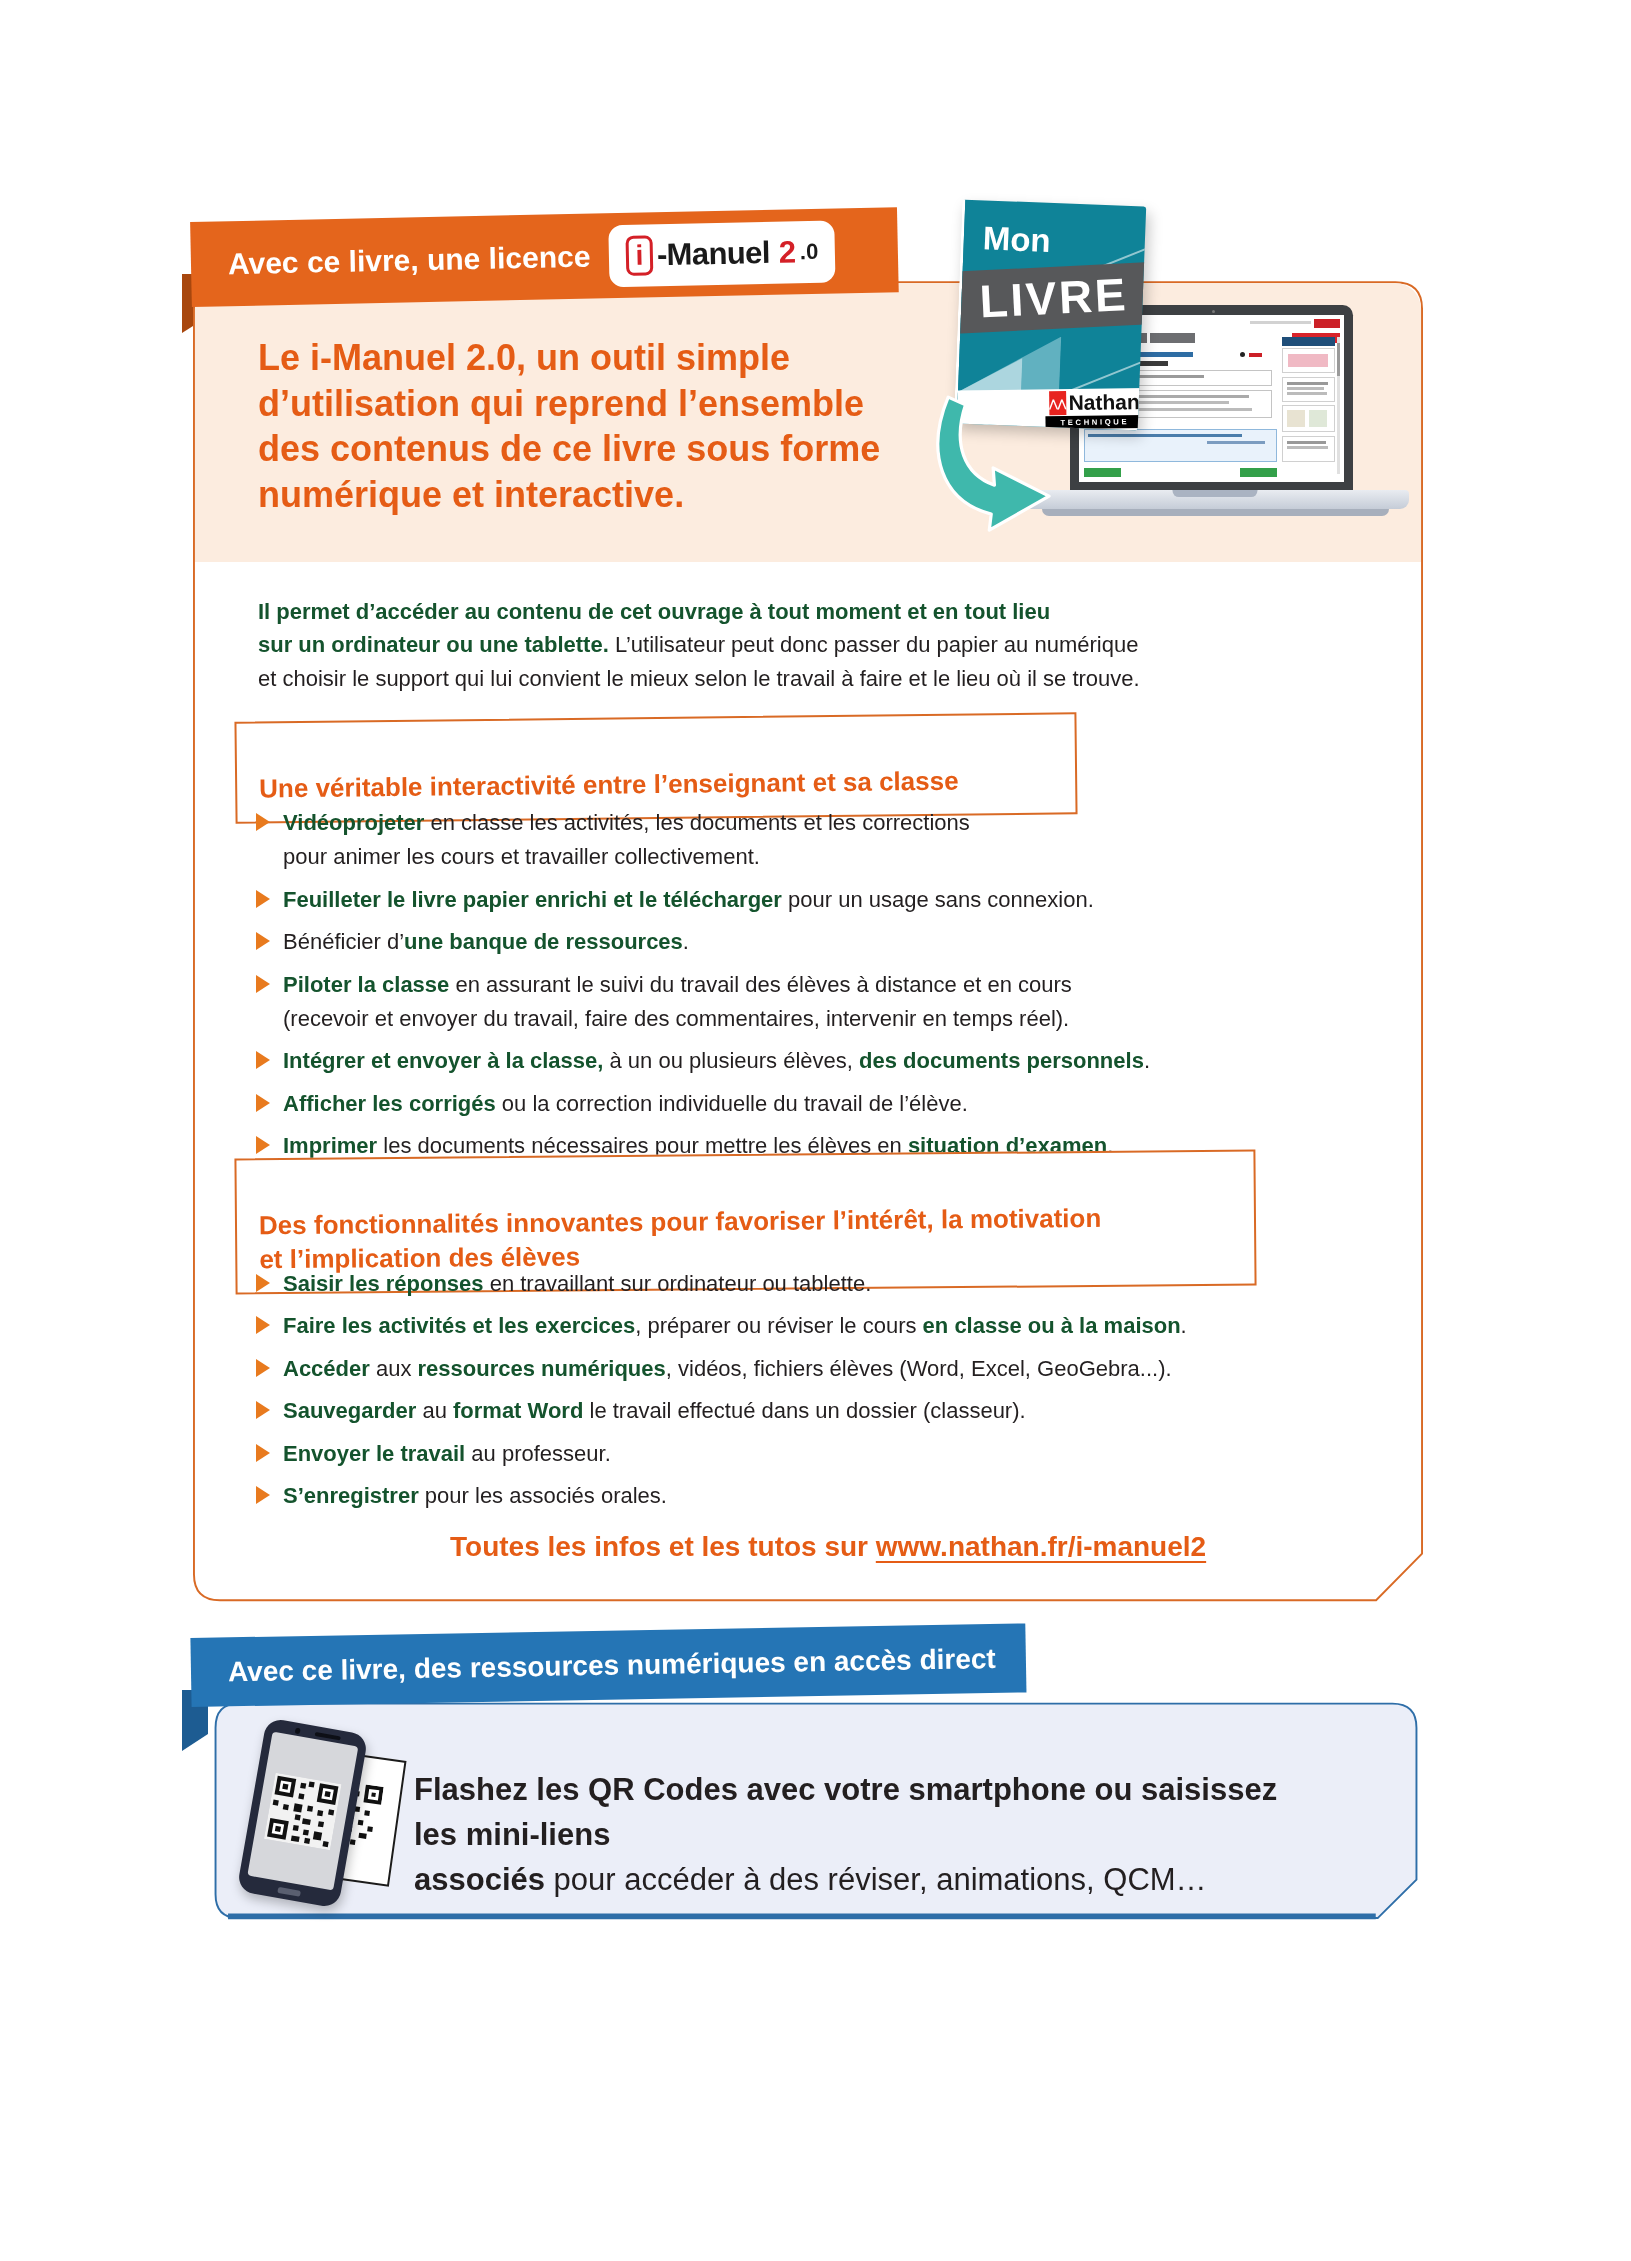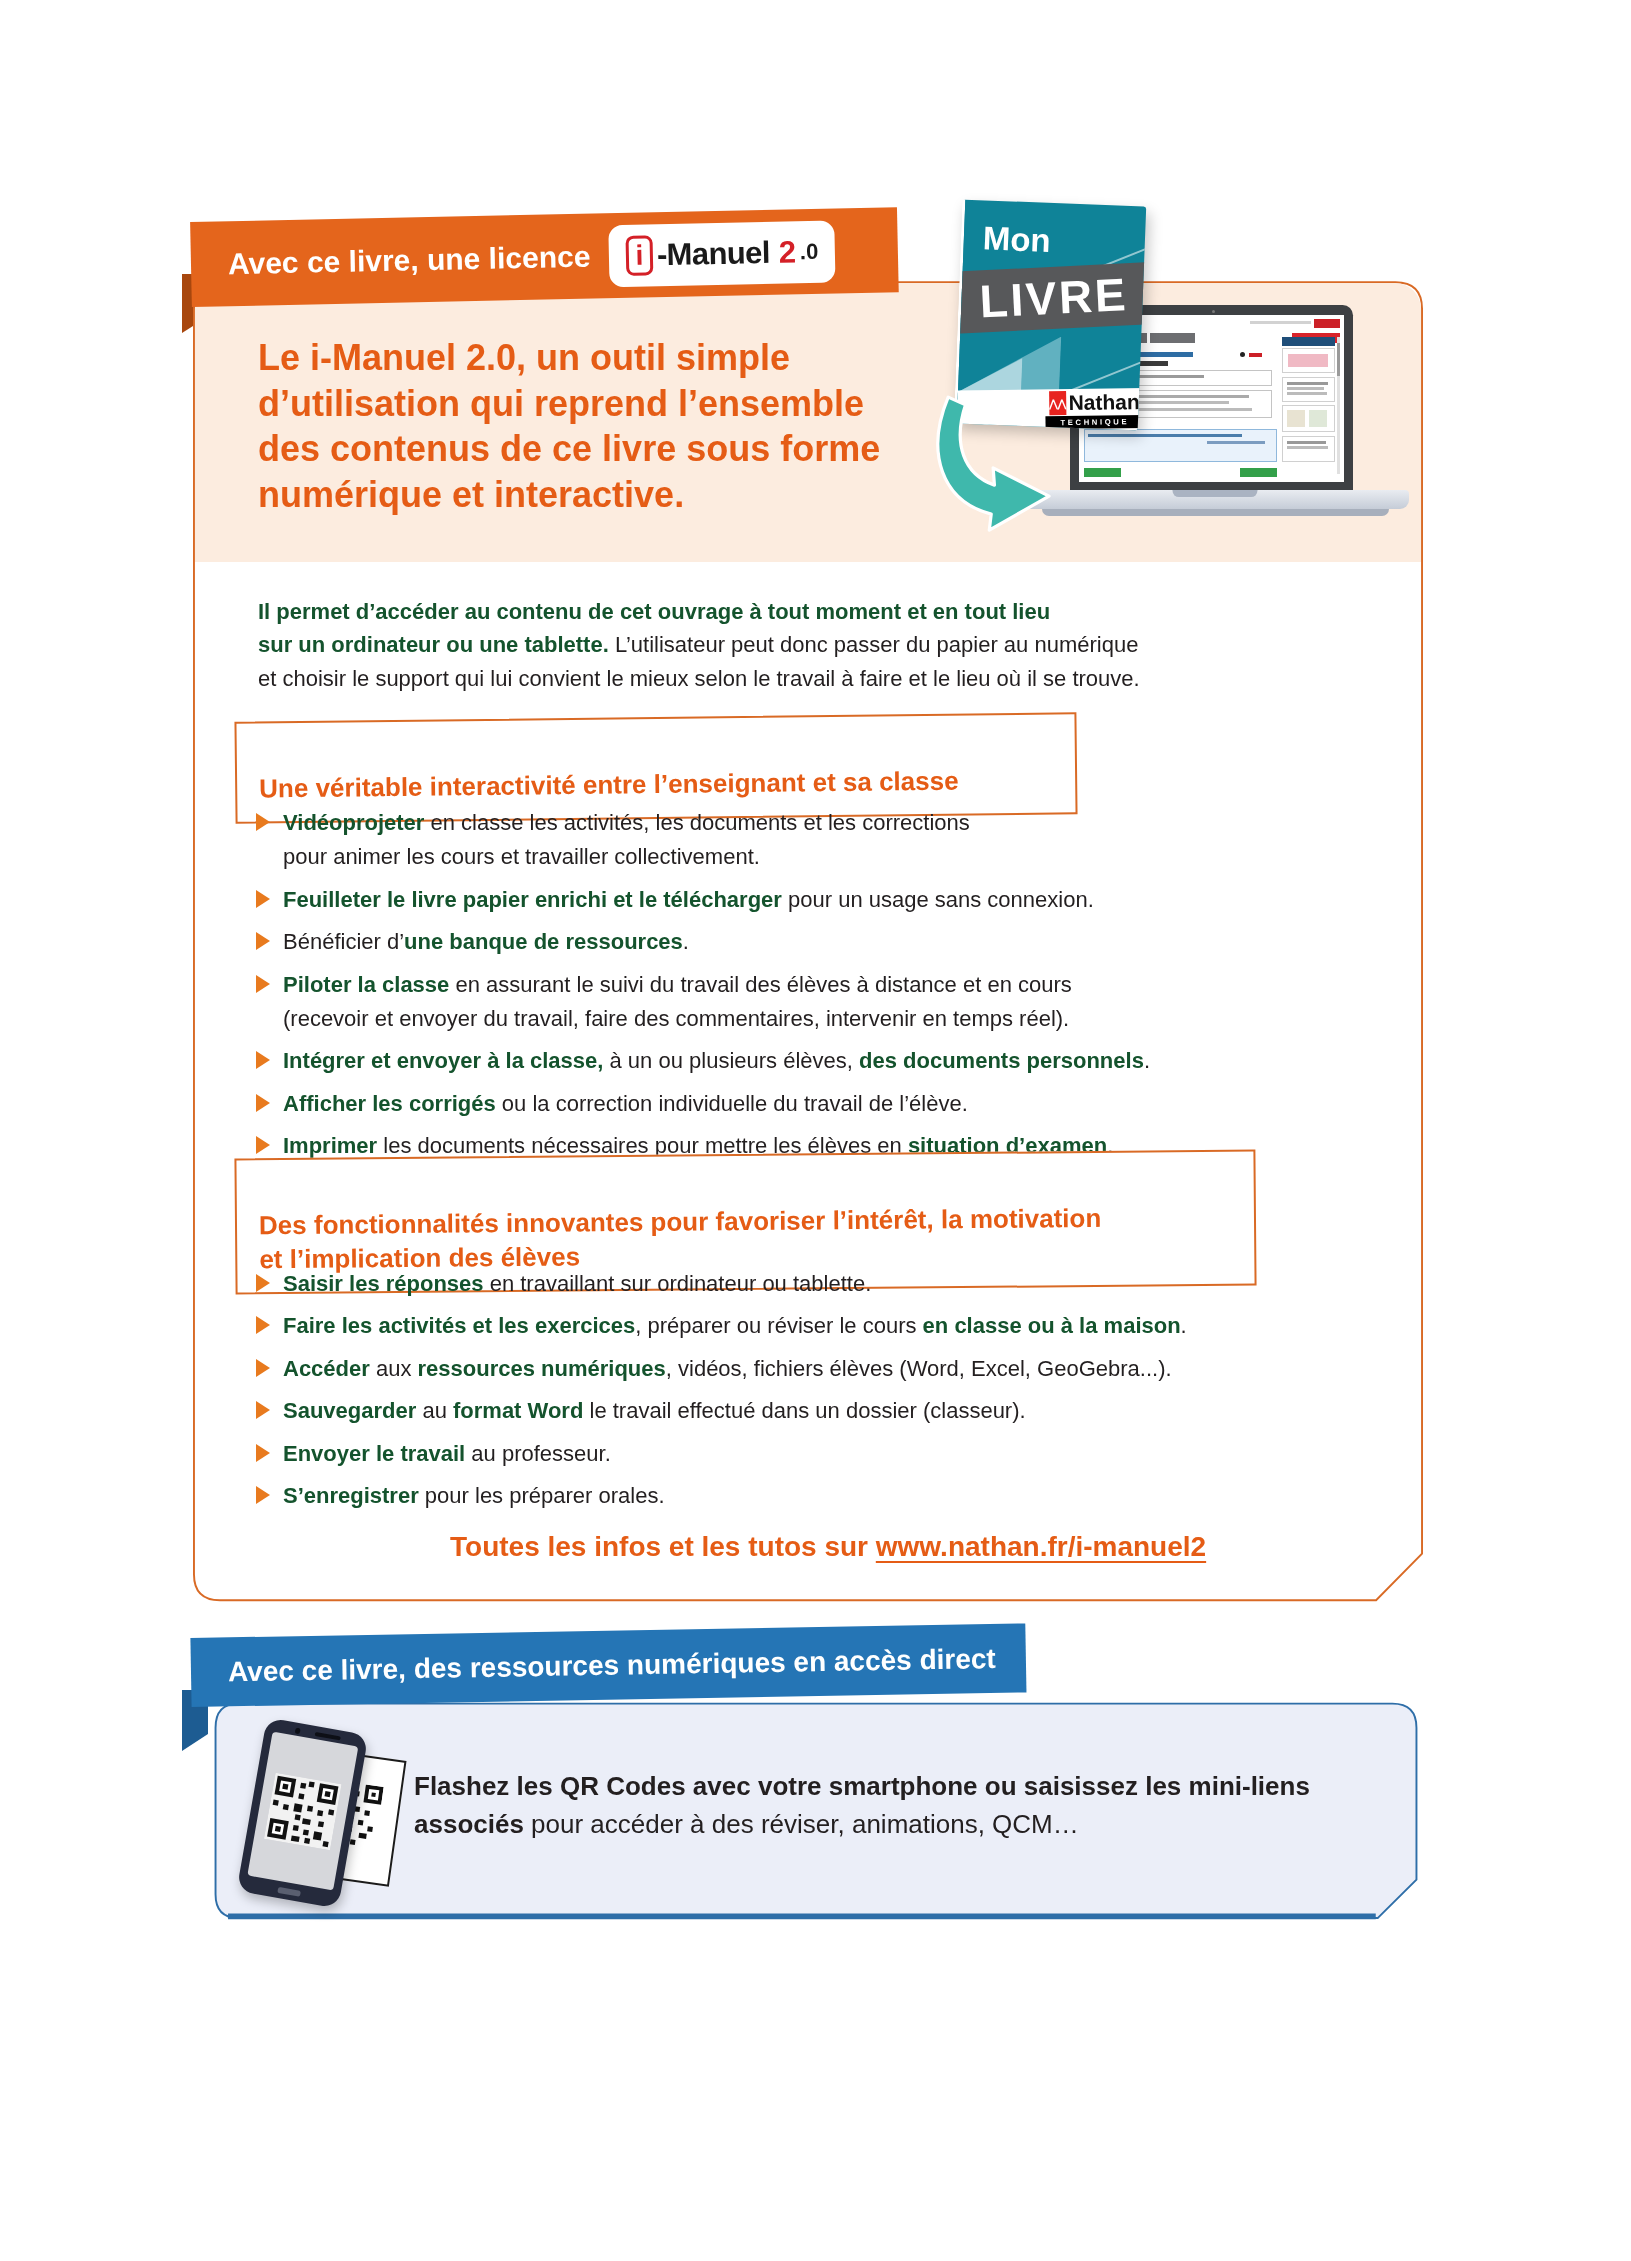--- a/index.html
+++ b/index.html
@@ -108,21 +108,21 @@
     border:2.6px solid #1b1b1b;transform:rotate(8deg);overflow:hidden;box-sizing:border-box;}
   .qr-card svg{position:absolute;left:-22px;top:27px;}
   .phone{position:absolute;left:0;top:0;width:103px;height:176px;background:#252a3c;border-radius:16.7px;
     transform:rotate(10deg);box-shadow:2.6px 5.1px 10.3px rgba(0,0,0,.25);}
   .phone-screen{position:absolute;left:8.4px;top:13px;right:8.4px;bottom:16.7px;background:#d6d7db;
     border-radius:3.9px;display:flex;align-items:center;justify-content:center;overflow:hidden;}
   .phone-cam{position:absolute;left:29.6px;top:5.1px;width:5.8px;height:5.8px;border-radius:50%;background:#0d0f16;}
   .phone-cam2{position:absolute;left:50px;top:6.4px;width:26px;height:3.9px;border-radius:1.9px;background:#0d0f16;}
   .phone-home{position:absolute;left:50%;transform:translateX(-50%);bottom:5.1px;width:23px;height:5.8px;
     border-radius:2.6px;background:#5a5f70;}
-  .qrtext{left:414px;top:1768px;width:912px;font-size:26px;line-height:1.45;white-space:pre-line;z-index:4;}
+  .qrtext{left:414px;top:1768px;width:912px;font-size:31px;line-height:1.45;white-space:pre-line;z-index:4;}
 </style>
 </head>
 <body style="--accent_orange: #e4651c; --accent_orange_dark: #a8470e; --border_orange: #d96a25; --heading_orange: #e55c15; --bullet_orange: #e87a1e; --peach: #fcecdf; --banner_blue: #2575b5; --banner_blue_dark: #1d5c92; --box_blue_fill: #ebeef8; --box_blue_border: #2e6ea8; --teal: #0f8398; --arrow_teal: #3fb8ac; --logo_red: #d42027; --text: #231f20;">
 
 <div class="abs fold-orange"></div>
 
 <svg class="abs bigbox" width="1230" height="1321" viewBox="0 0 1915 2056">
   <path d="M42,1.5 H1872 Q1913.5,1.5 1913.5,43 V1981 L1842,2053.5 H42 Q1.5,2053.5 1.5,2013 V43 Q1.5,1.5 42,1.5 Z" fill="#ffffff" stroke="#d96a25" stroke-width="3"></path>
 </svg>
 <div class="abs peach"></div>
@@ -274,21 +274,21 @@
   <li>
       <span class="tri"></span>
       <span class="li-text"><b>Sauvegarder</b><span> au </span><b>format Word</b><span> le travail effectué dans un dossier (classeur).</span></span>
     </li>
   <li>
       <span class="tri"></span>
       <span class="li-text"><b>Envoyer le travail</b><span> au professeur.</span></span>
     </li>
   <li>
       <span class="tri"></span>
-      <span class="li-text"><b>S’enregistrer</b><span> pour les préparer orales.</span></span>
+      <span class="li-text"><b>S’enregistrer</b><span> pour les associés orales.</span></span>
     </li>
 </ul>
 
 <div class="abs footlink">
   <span>Toutes les infos et les tutos sur </span><span class="url">www.nathan.fr/i-manuel2</span>
 </div>
 
 <div class="abs fold-blue"></div>
 <svg class="abs bluebox" width="1206" height="218" viewBox="0 0 1878 340">
   <path d="M38,2.5 H1838 Q1875.5,2.5 1875.5,40 V277 L1815,337 H38 Q2.5,337 2.5,300 V40 Q2.5,2.5 38,2.5 Z" fill="#ebeef8" stroke="#2e6ea8" stroke-width="3"></path>

